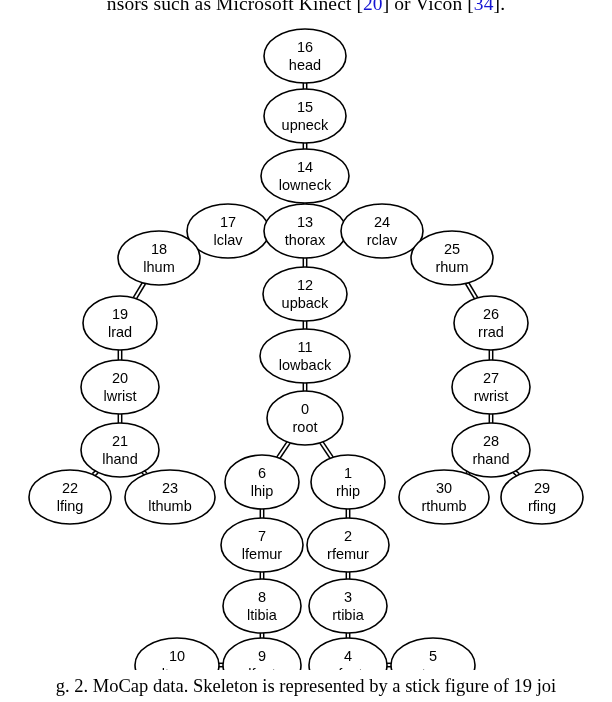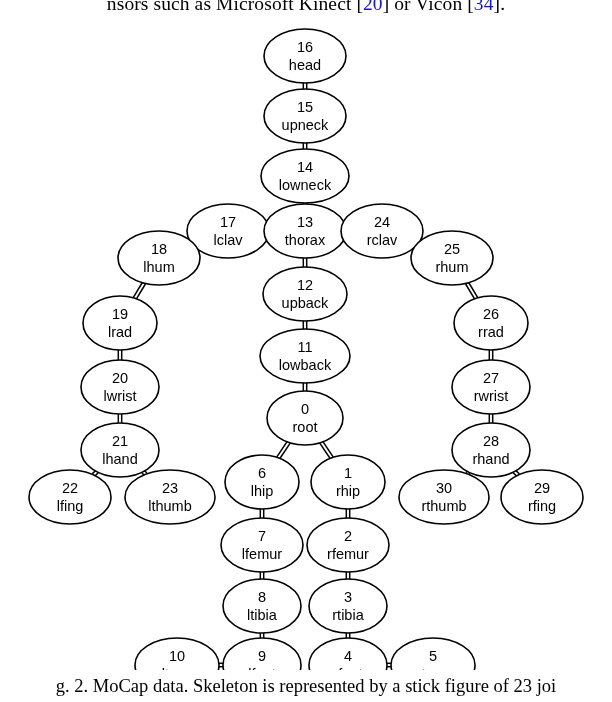--- a/index.html
+++ b/index.html
@@ -365,13 +365,13 @@
         </g>
         <g>
           <ellipse cx="433" cy="645" rx="42" ry="27" class="node-ellipse"></ellipse>
           <text x="433" y="637" class="node-text">5</text>
           <text x="433" y="655" class="node-text">rtoes</text>
         </g>
       </g>
   </svg>
 </div>
 
-<div id="caption">g. 2.   MoCap data. Skeleton is represented by a stick figure of 23 joi</div>
+<div id="caption">g. 2.   MoCap data. Skeleton is represented by a stick figure of 19 joi</div>
 
 </body></html>

